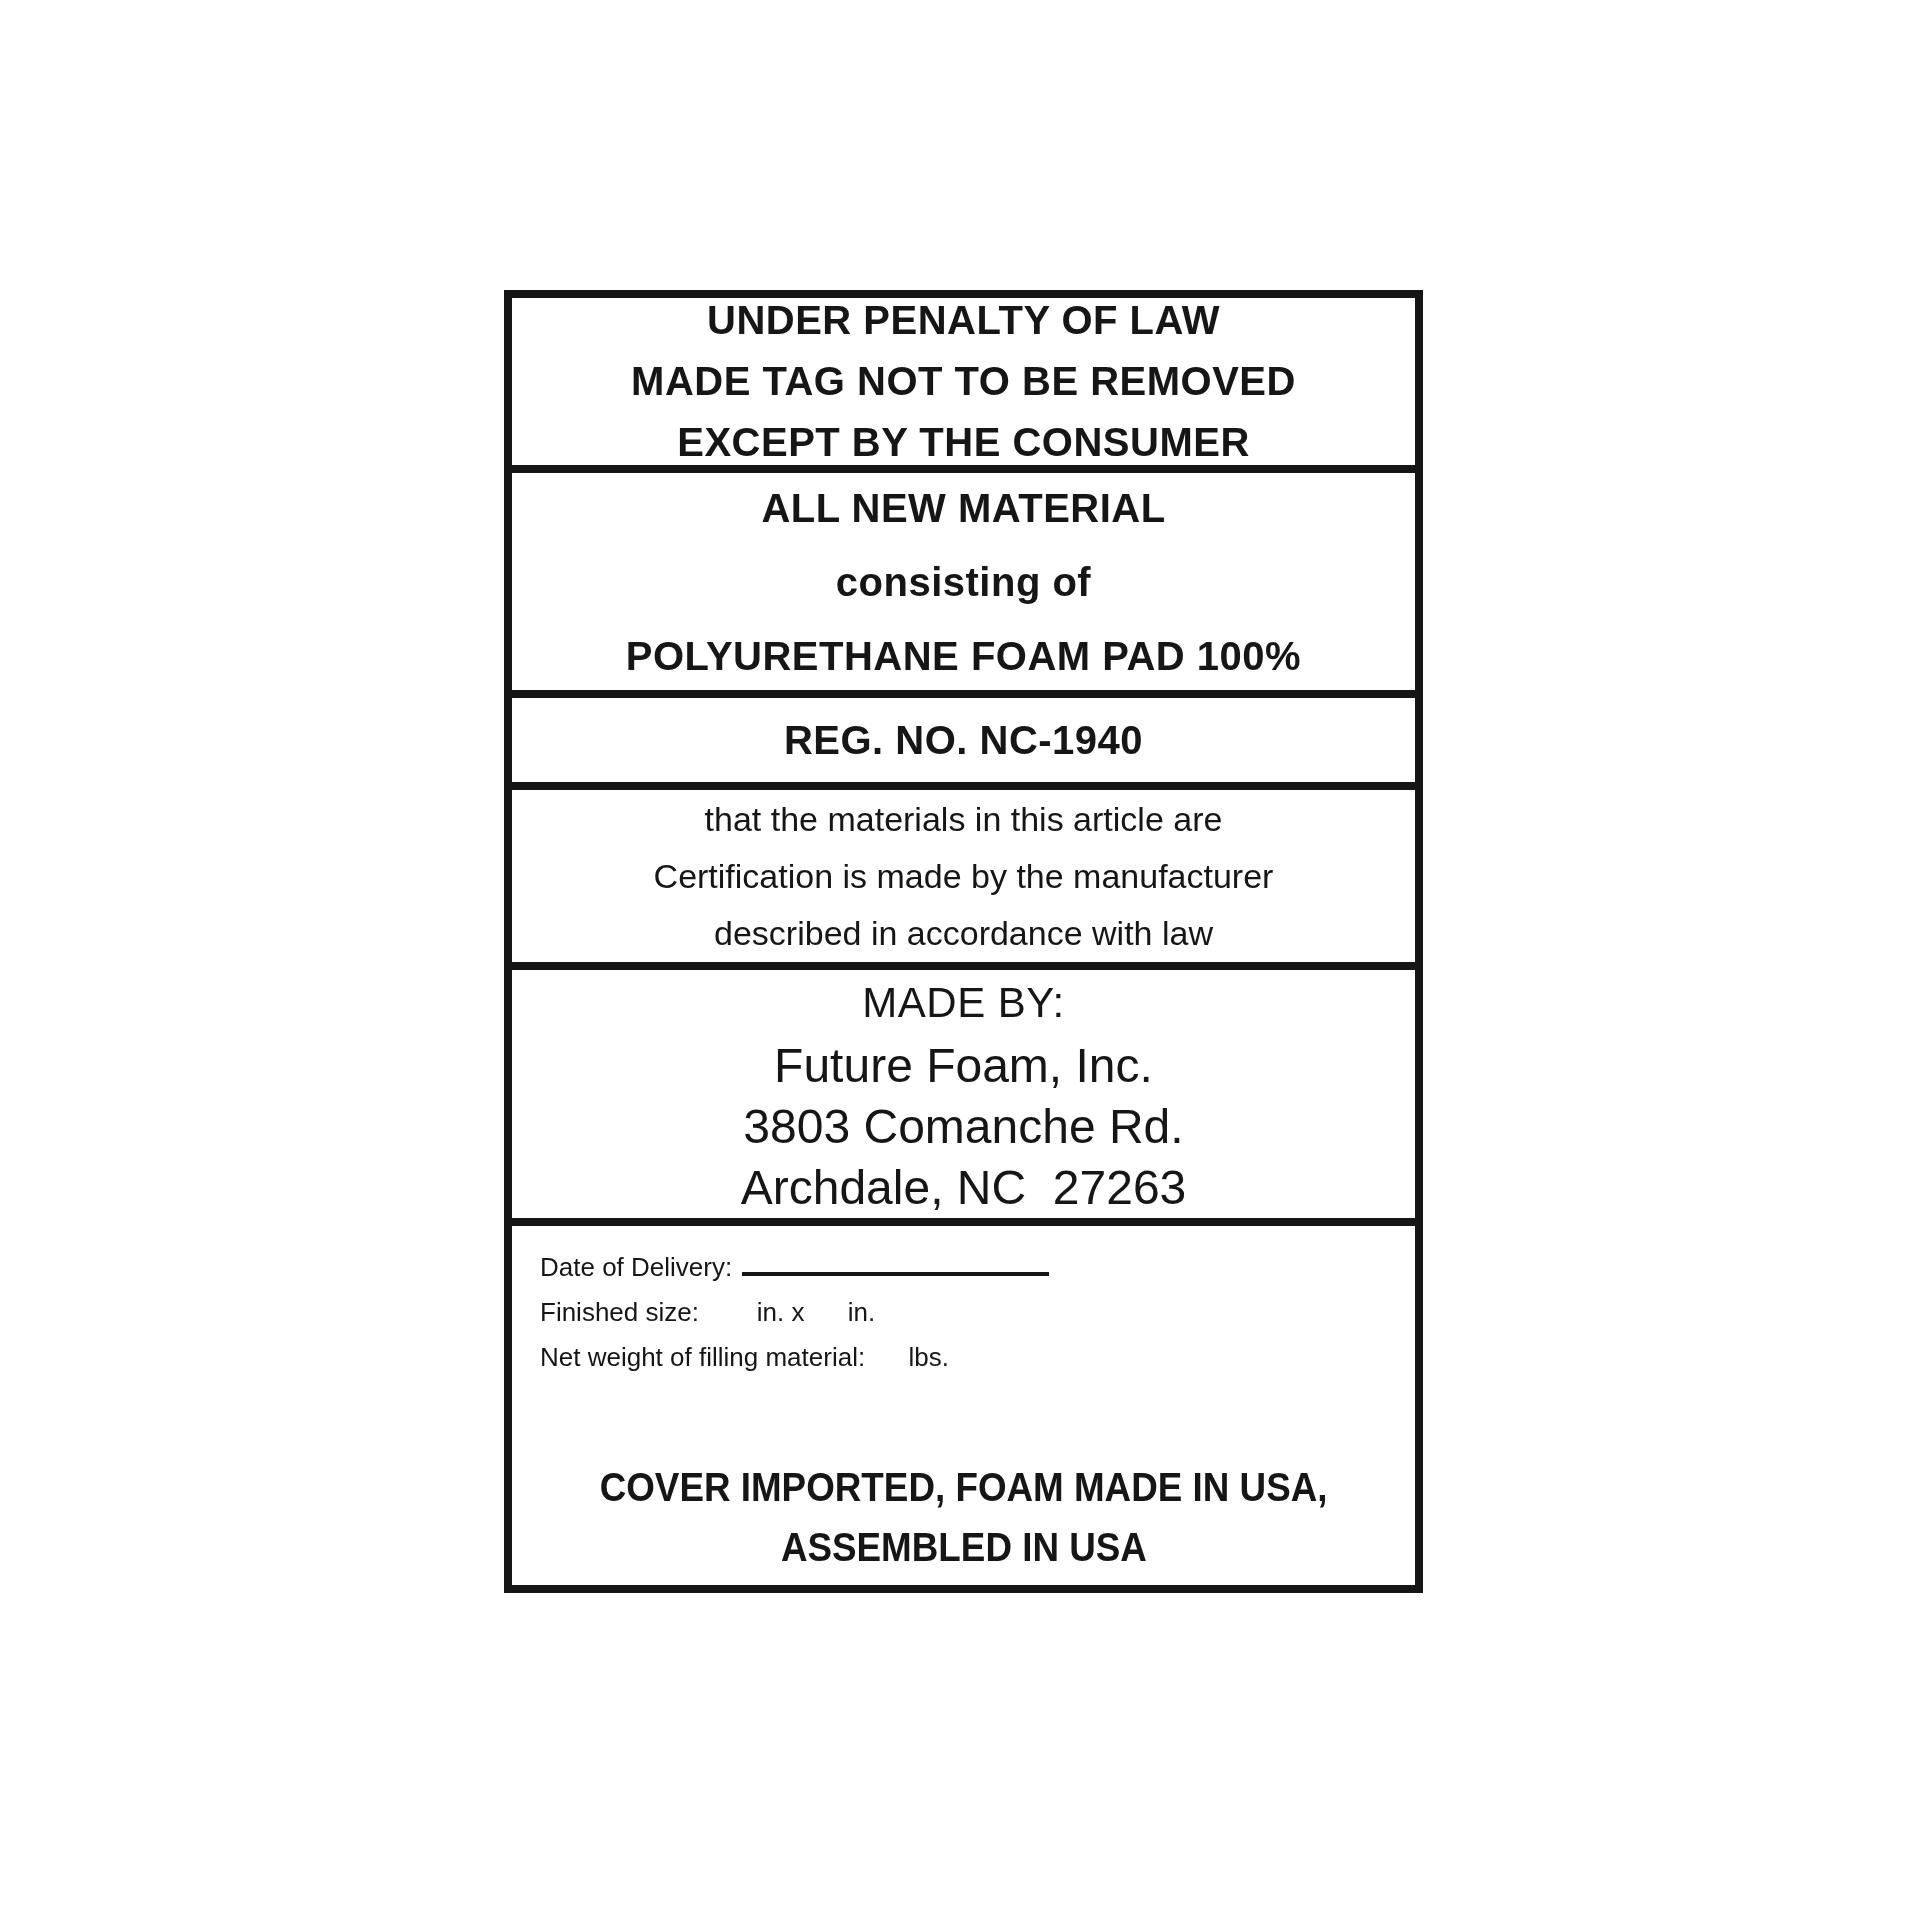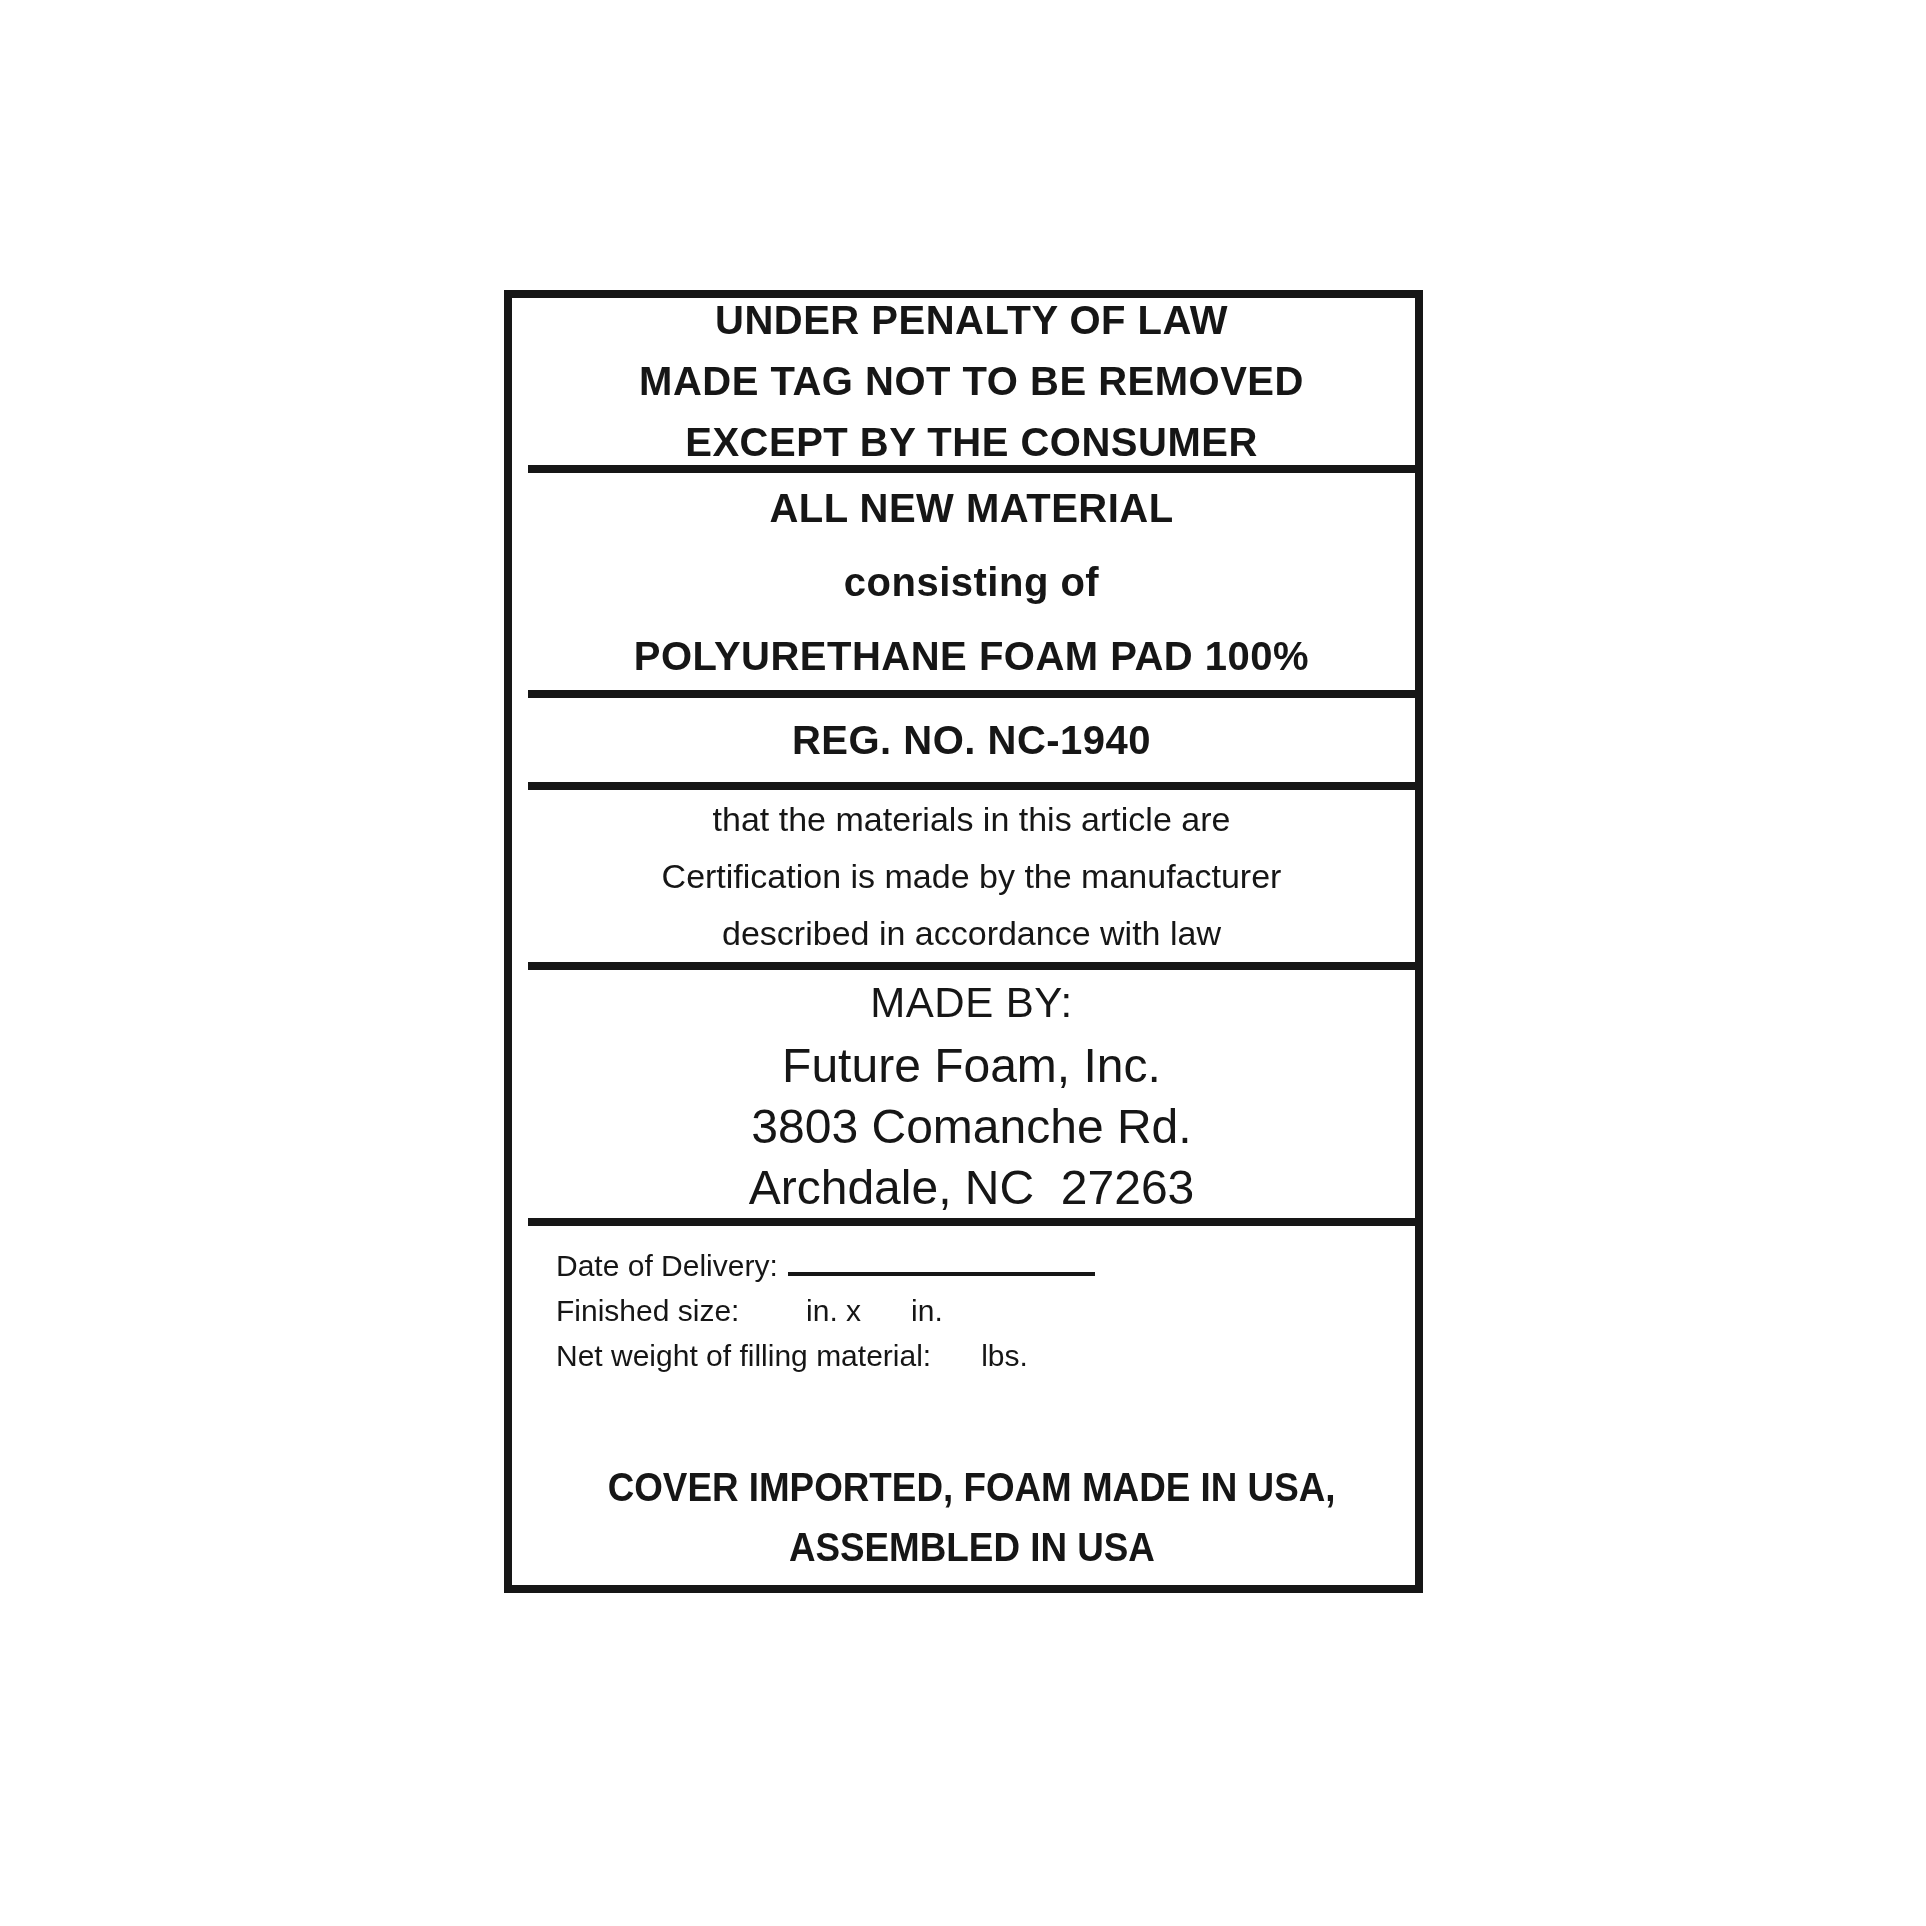--- a/index.html
+++ b/index.html
@@ -23,21 +23,20 @@
   }
   .sec {
     display: flex;
     flex-direction: column;
     align-items: center;
     justify-content: center;
     text-align: center;
     border-bottom: 8px solid #161616;
     overflow: hidden;
     box-sizing: border-box;
-    margin-left: 16px;
   }
   .sec:last-child { border-bottom: none; }
 
   .sec-penalty  { height: 175px; }
   .sec-material { height: 225px; }
   .sec-reg      { height: 92px;  }
   .sec-cert     { height: 180px; }
   .sec-madeby   { height: 256px; }
   .sec-details  {
     height: 359px;
@@ -69,21 +68,21 @@
     letter-spacing: 0.5px;
     white-space: nowrap;
   }
   .addr-line {
     font-size: 48px;
     line-height: 61px;
     white-space: pre;
   }
 
   .fill-line {
-    font-size: 30px;
+    font-size: 26px;
     line-height: 45px;
     white-space: pre;
     text-align: center;
   }
   .blank {
     display: inline-block;
     width: 307px;
     border-bottom: 4px solid #161616;
     height: 30px;
     margin-left: 10px;

